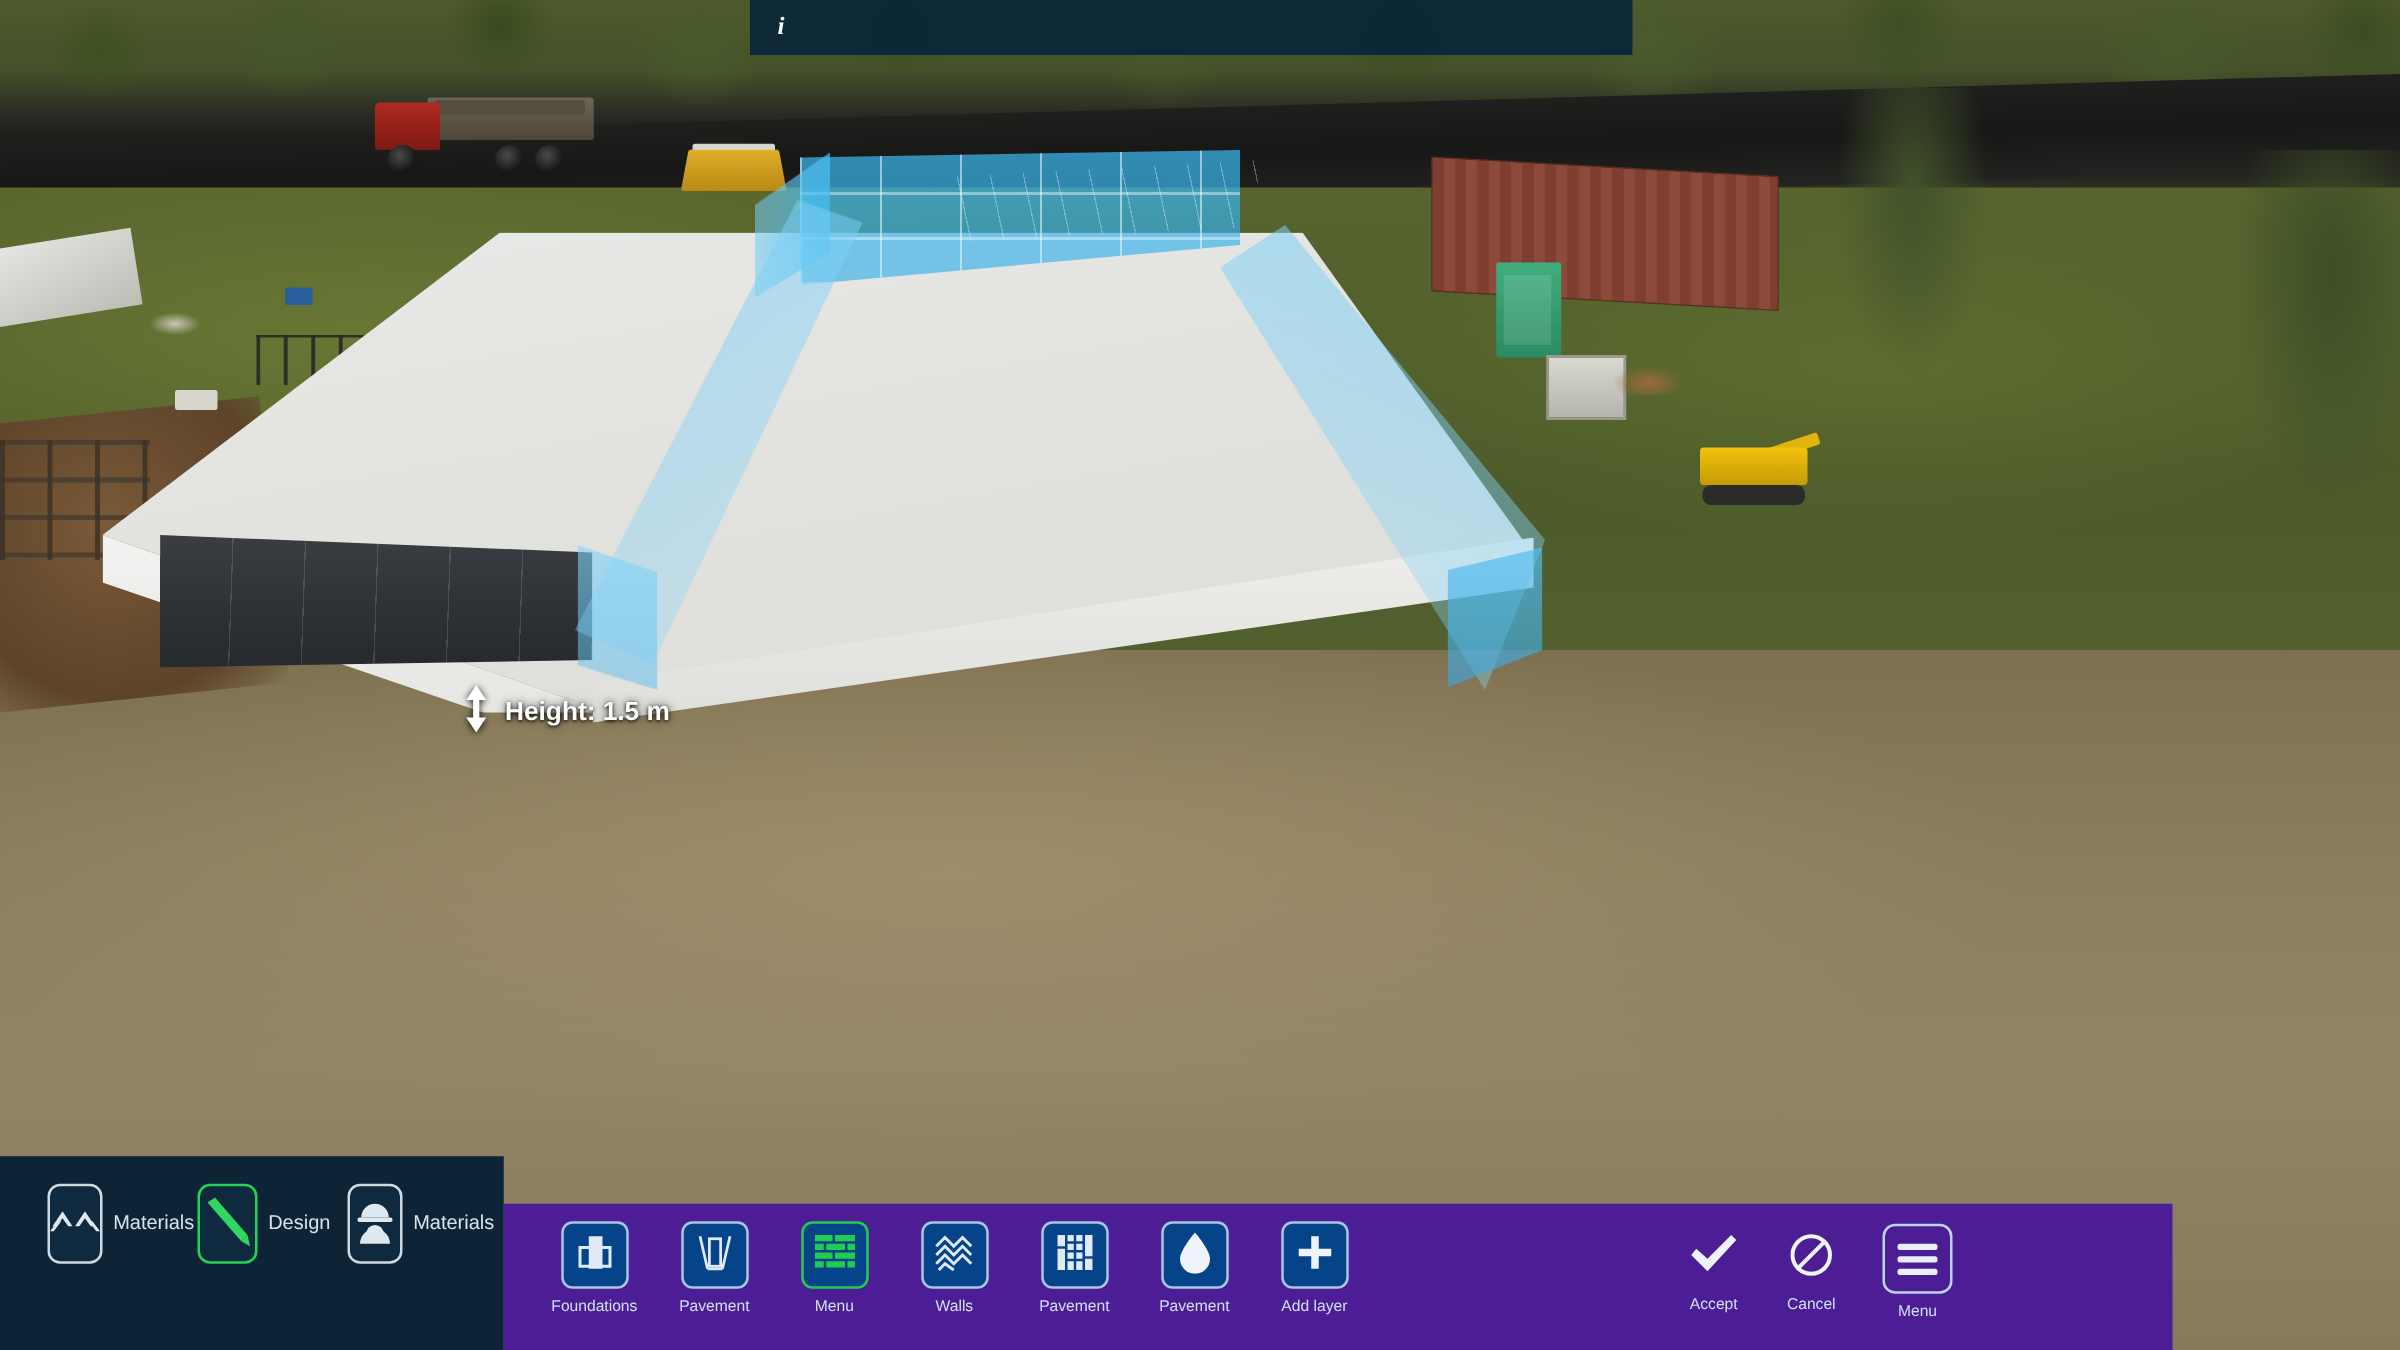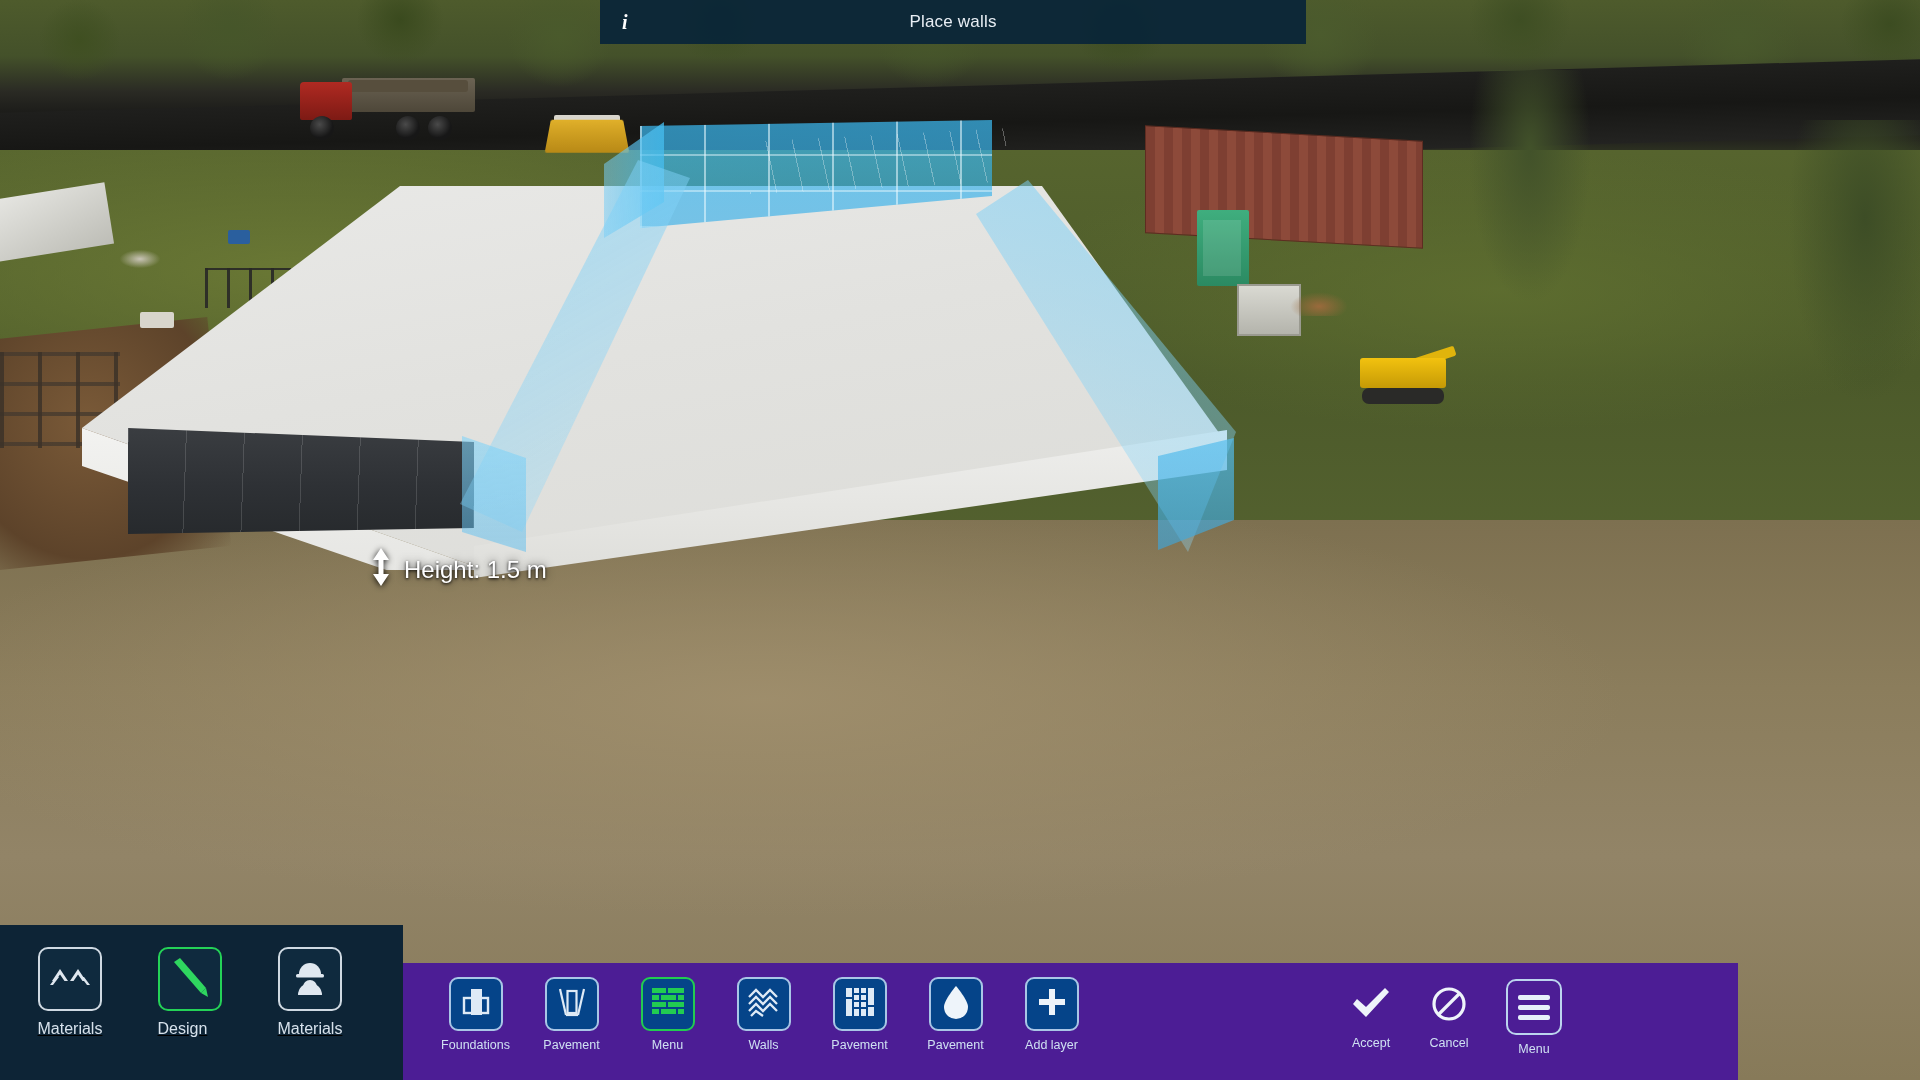--- a/index.html
+++ b/index.html
@@ -187,21 +187,21 @@
     left:750px; top:128px; width:260px; height:66px;
     background:
       repeating-linear-gradient(78deg, rgba(255,255,255,.30) 0 1px, transparent 1px 26px);
     clip-path: polygon(0px 14px, 260px 0px, 248px 54px, 0px 66px);
   }
 
   
   .height-hud {
     position:absolute; left:370px; top:548px;
     display:flex; align-items:center; gap:12px;
-    color:#ffffff; font-size:24px; font-weight:400;
+    color:#ffffff; font-size:21px; font-weight:700;
     text-shadow:0 1px 3px rgba(0,0,0,.95), 0 0 8px rgba(0,0,0,.7);
     white-space:nowrap;
   }
   .height-hud svg { filter:drop-shadow(0 1px 3px rgba(0,0,0,.9)); }
 
   
   .top-banner {
     position:absolute; left:600px; top:0; width:706px; height:44px;
     background:rgba(9,37,56,.93);
     display:flex; align-items:center;
@@ -216,21 +216,21 @@
     font-size:17px; letter-spacing:.2px;
   }
 
   
   .mode-panel {
     position:absolute; left:0; top:925px; width:403px; height:155px;
     background:#0d2436;
     display:flex; align-items:flex-start; justify-content:center;
     gap:32px; padding-top:22px;
   }
-  .mode-item { width:88px; display:flex; flex-direction:column; align-items:flex-start; gap:9px;text-decoration:underline; }
+  .mode-item { width:88px; display:flex; flex-direction:row; align-items:center; gap:9px; }
   .mode-box {
     width:64px; height:64px; border-radius:10px;
     border:2px solid #cfd9e2; background:#0f2a3e;
     display:flex; align-items:center; justify-content:center;
   }
   .mode-item.active .mode-box { border-color:#24d257; }
   .mode-label { color:#d7e2ec; font-size:16px; }
 
   .tool-panel {
     position:absolute; left:403px; top:963px; width:1335px; height:117px;
@@ -328,21 +328,20 @@
         <svg width="22" height="38" viewBox="0 0 22 38">
           <path d="M11 0 L19 12 L13.5 12 L13.5 26 L19 26 L11 38 L3 26 L8.5 26 L8.5 12 L3 12 Z" fill="#ffffff"></path>
         </svg>
       </span>
       <span>Height: 1.5 m</span>
     </div>
   </div>
 
   <div class="top-banner">
     <span class="banner-info">i</span>
-    <span class="banner-title">Place walls</span>
   </div>
 
   <div class="mode-panel">
 
     <div class="mode-item">
       <div class="mode-box">
         <span>
           <svg width="40" height="24" viewBox="0 0 40 24">
             <path d="M2 16 L10 4 L18 16 L14.5 16 L10 9.5 L5.5 16 Z" fill="#dfe7ef"></path>
             <path d="M20 16 L28 4 L36 16 L32.5 16 L28 9.5 L23.5 16 Z" fill="#dfe7ef"></path>

